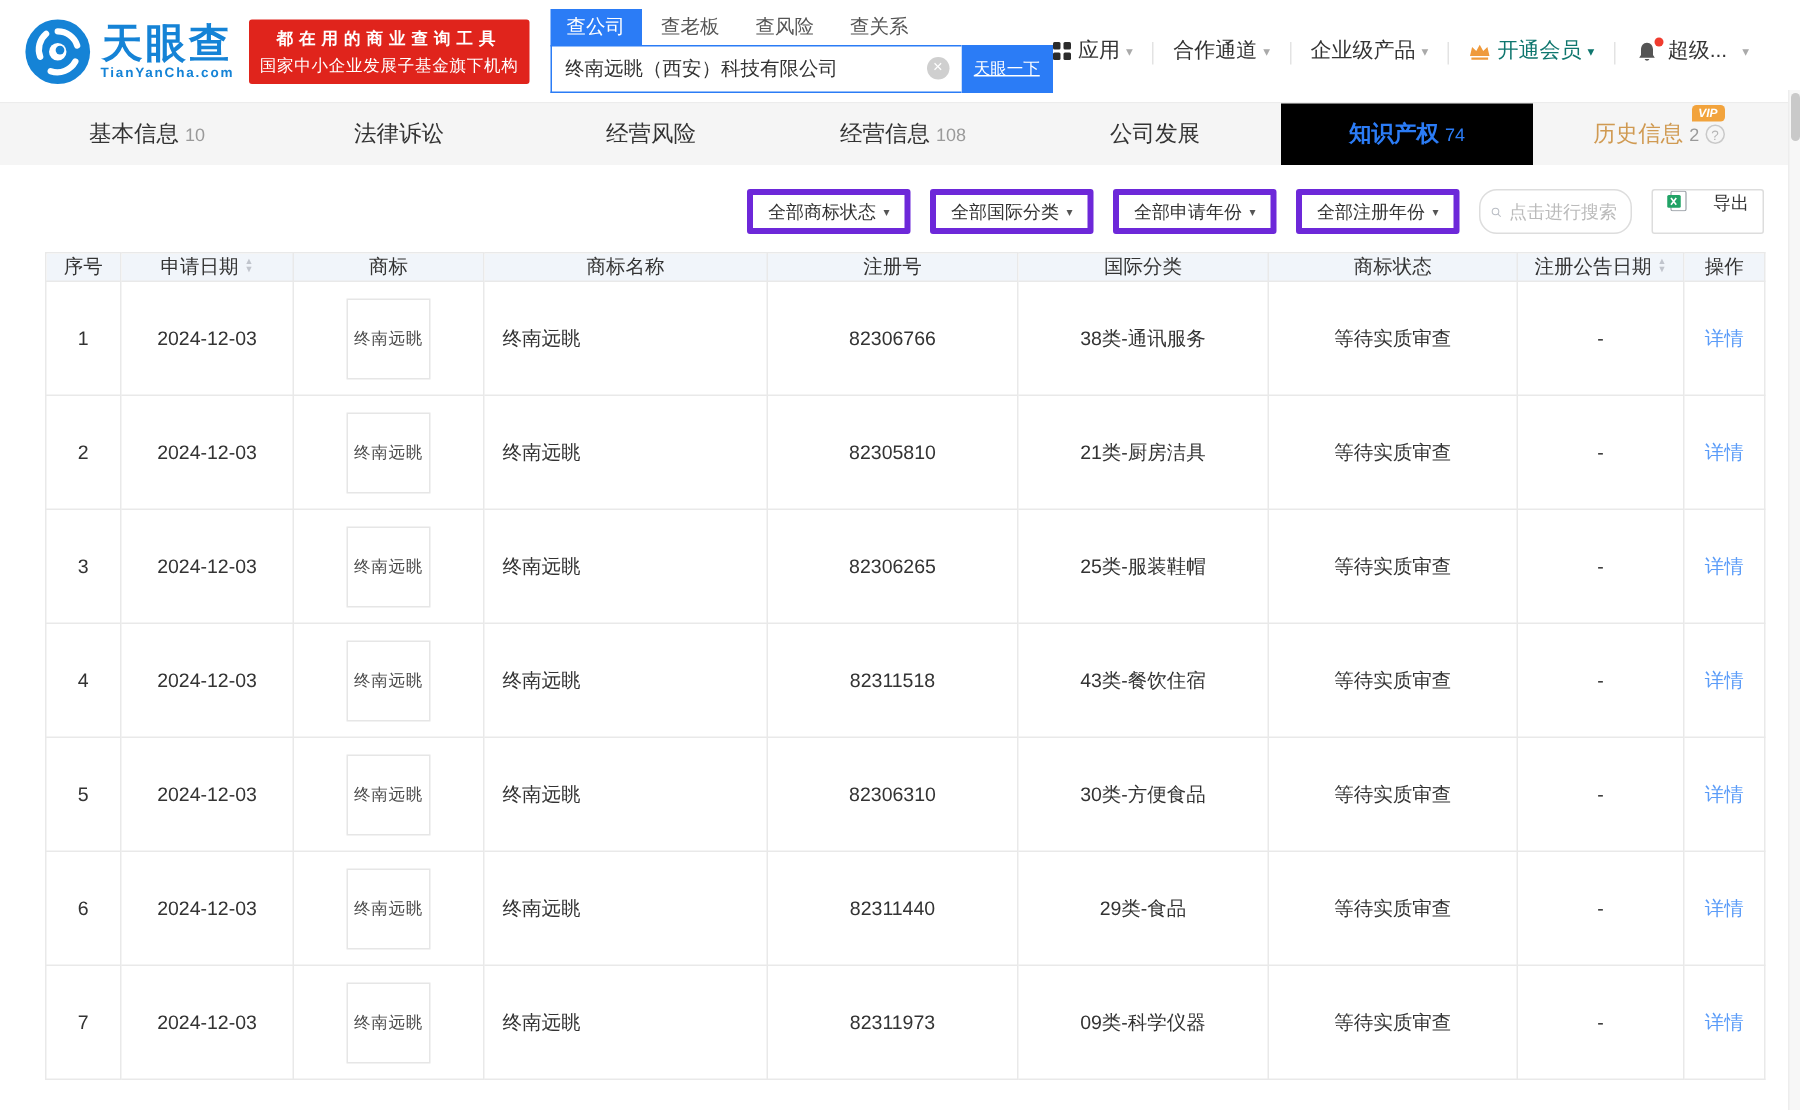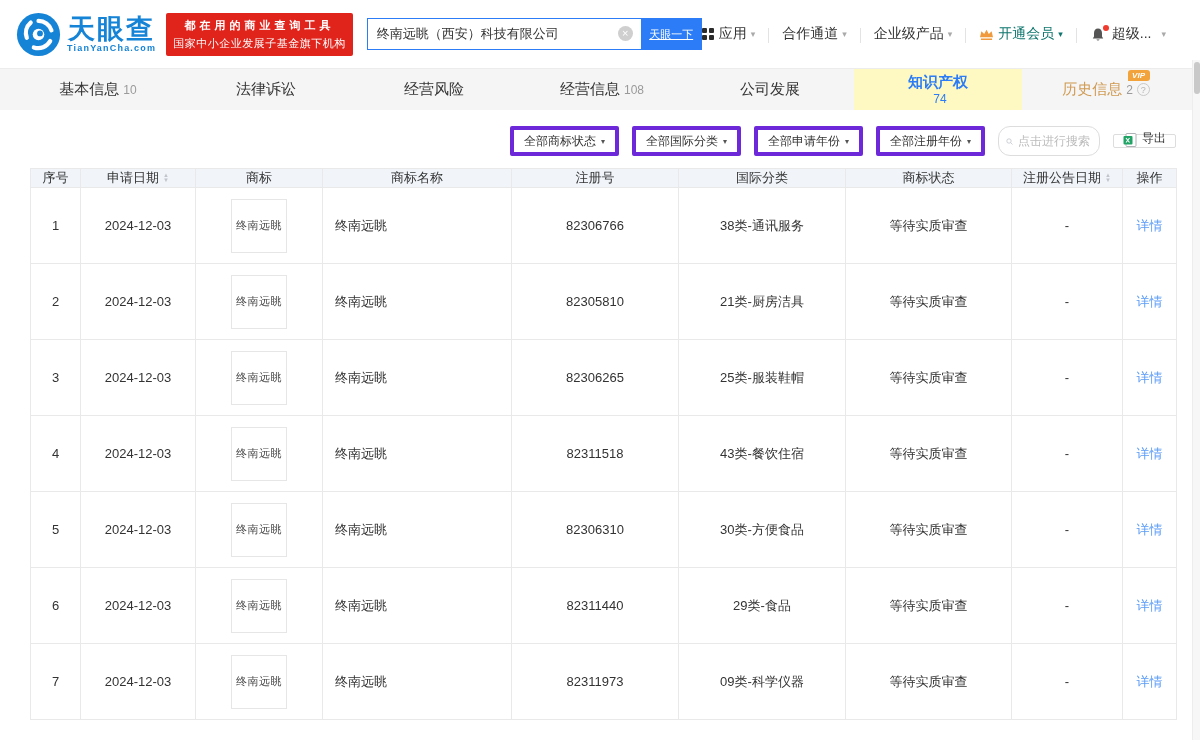--- a/index.html
+++ b/index.html
@@ -44,21 +44,21 @@
   .hmenu-item.orange, .hmenu-item.orange .caret { color:#0f766e; }
   .crown { margin-right:4px; display:inline-flex; }
   .bell-wrap { position:relative; margin-right:6px; display:inline-flex; }
   .bell-dot { position:absolute; top:-2px; right:-3px; width:6px; height:6px;
     background:#f03b2e; border-radius:50%; }
 
   
   .nav { height:41px; background:#f5f5f5; display:flex; padding-left:14px; }
   .nav-tab { width:168px; height:41px; display:flex; align-items:center;
     justify-content:center; cursor:pointer; position:relative; }
-  .nav-tab.active { background:#fef9c3;flex-direction:column; }
+  .nav-tab.active { background:#000000; }
   .tab-label { font-size:15px; color:#333; }
   .nav-tab.active .tab-label { color:#2b7cf6; font-weight:bold; }
   .tab-count { font-size:12px; color:#9a9a9a; margin-left:4px; }
   .nav-tab.active .tab-count { color:#2b7cf6; }
   .nav-tab.history .tab-label { color:#d09a52; }
   .vip-badge { position:absolute; top:1px; right:40px; background:#f2a33c; color:#fff;
     font-size:8px; font-weight:bold; font-style:italic; padding:1px 5px 1px 4px;
     border-radius:3px 3px 3px 0; }
   .qmark { width:13px; height:13px; border:1px solid #c9c9c9; border-radius:50%;
     color:#b5b5b5; font-size:9px; display:inline-flex; align-items:center;
@@ -69,22 +69,22 @@
     gap:13px; margin:16px 24px 0 0; height:30px; }
   .fdrop { height:30px; border:4px solid #6d28d9; border-radius:2px; background:#fff;
     display:flex; align-items:center; padding:0 10px; font-size:12px; color:#333;
     cursor:pointer; }
   .fdrop .caret { color:#555; margin-left:5px; font-size:8px; }
   .filter-search { height:30px; width:102px; border:1px solid #ddd; border-radius:12px;
     display:flex; align-items:center; padding:0 7px; }
   .filter-search input { border:none; outline:none; width:74px; font-size:12px;
     color:#333; margin-left:5px; font-family:inherit; }
   .filter-search input::placeholder { color:#bbb; }
-  .export-btn { height:14px; border:1px solid #ddd; border-radius:2px; background:#fff;
-    display:flex; align-items:flex-end; gap:5px; padding:0 9px; font-size:12px;
+  .export-btn { height:30px; border:1px solid #ddd; border-radius:2px; background:#fff;
+    display:flex; align-items:flex-start; gap:17px; padding:0 9px; font-size:12px;
     color:#333; cursor:pointer; font-family:inherit; }
 
   
   .tbl-wrap { margin:12px 0 0 30px; }
   table { border-collapse:collapse; table-layout:fixed; width:1146px; }
   th, td { border:1px solid #e9e9e9; text-align:center; font-size:13px; color:#333;
     font-weight:normal; overflow:hidden; }
   thead tr { height:19px; background:#f1f5fa; }
   tbody tr { height:76px; background:#fff; }
   td.name-cell { text-align:left; padding-left:12px; }
@@ -124,20 +124,26 @@
       <div class="logo-domain">TianYanCha.com</div>
     </div>
   </div>
 
   <div class="promo">
     <div class="promo-l1">都在用的商业查询工具</div>
     <div class="promo-l2">国家中小企业发展子基金旗下机构</div>
   </div>
 
   <div class="search-module">
+    <div class="search-tabs">
+      <span class="search-tab active">查公司</span>
+      <span class="search-tab">查老板</span>
+      <span class="search-tab">查风险</span>
+      <span class="search-tab">查关系</span>
+    </div>
     <div class="search-row">
       <div class="search-input-wrap">
         <input class="search-input" value="终南远眺（西安）科技有限公司" style="">
         <span class="clear-icon">×</span>
       </div>
       <button class="search-btn">天眼一下</button>
     </div>
   </div>
 
   <div class="hmenu">

